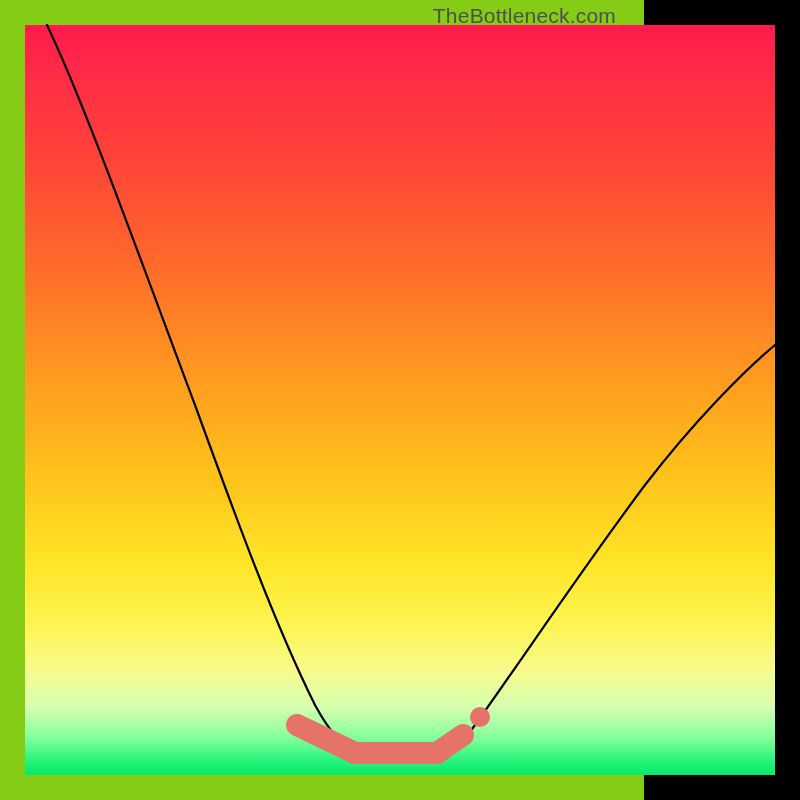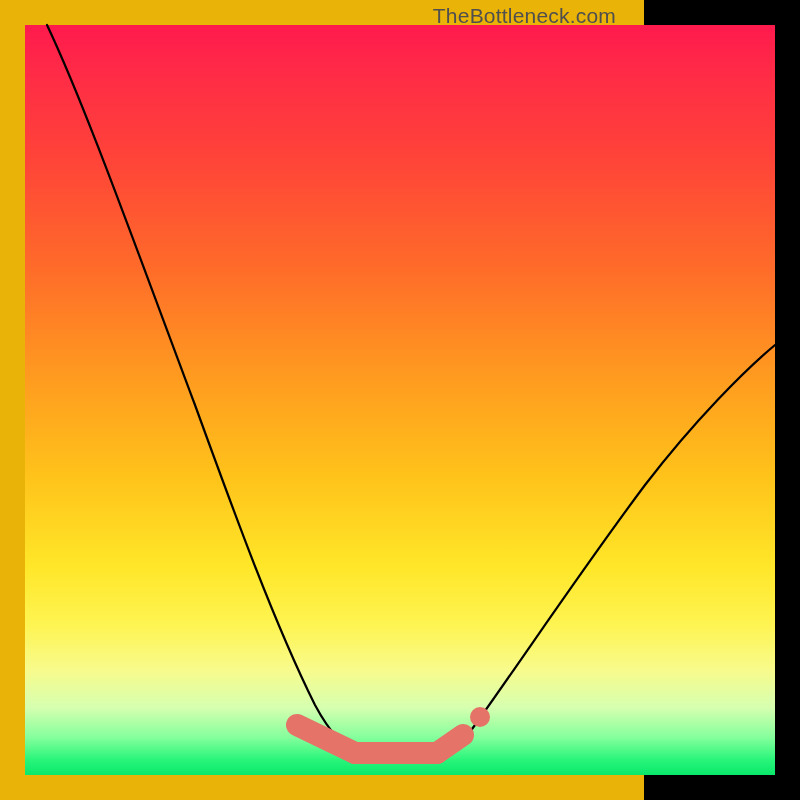--- a/index.html
+++ b/index.html
@@ -8,21 +8,21 @@
     width: 800px;
     height: 800px;
     overflow: hidden;
     background: #000;
     font-family: Arial, Helvetica, sans-serif;
   }
   .frame {
     position: relative;
     width: 644px;
     height: 800px;
-    background: #eab308;
+    background: #84cc16;
   }
   .plot-area {
     position: absolute;
     left: 25px;
     top: 25px;
     width: 750px;
     height: 750px;
     
     background: linear-gradient(
       to bottom,

